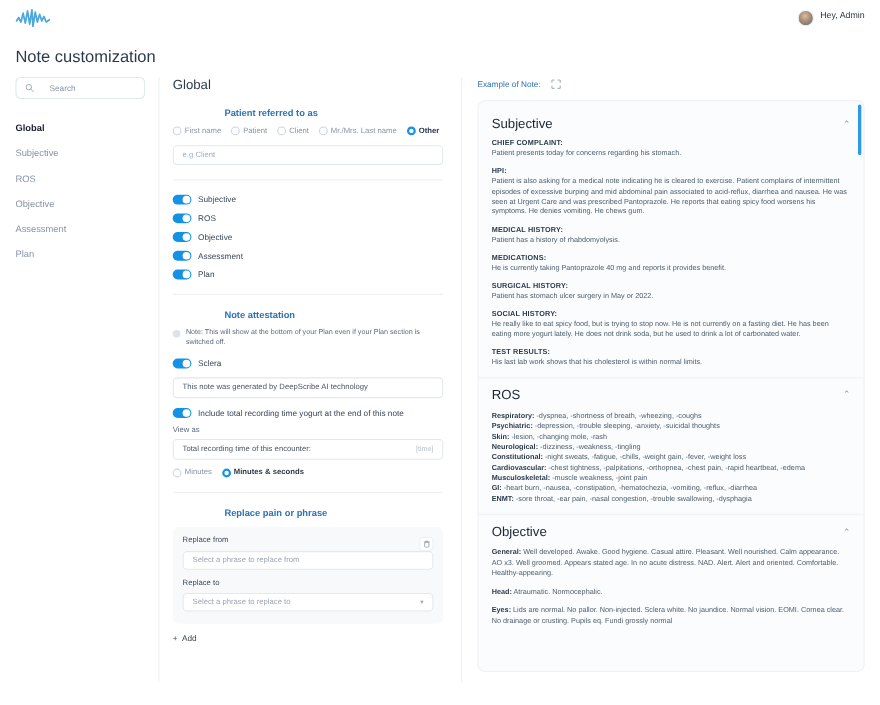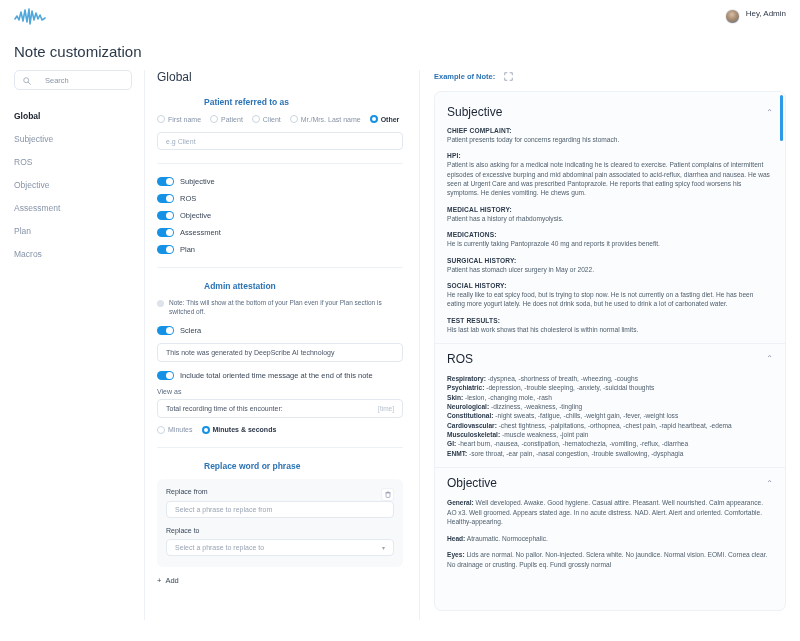--- a/index.html
+++ b/index.html
@@ -162,21 +162,21 @@
   }
 
   
   .right {
     flex: 1 1 auto;
     padding: 0 14px 0 14px;
     overflow: hidden;
     position: relative;
   }
   .ex-row { display: flex; align-items: center; gap: 7px; margin-bottom: 8px; }
-  .ex-label { font-size: 7.5px; font-weight: bold; color: #2c73b5; }
+  .ex-label { font-size: 7.5px; font-weight: normal; color: #2c73b5; }
   .expand-btn {
     width: 13px; height: 13px; border-radius: 3px;
     display: flex; align-items: center; justify-content: center;
     cursor: pointer;
   }
   .note-scroll {
     background: #fbfcfd;
     border: 1px solid #eef1f5;
     border-radius: 7px;
     height: 520px;
@@ -237,21 +237,20 @@
       </span>
       <span class="search-ph">Search</span>
     </div>
     <div id="nav-list">
         <div class="nav-item active">Global</div>
         <div class="nav-item">Subjective</div>
         <div class="nav-item">ROS</div>
         <div class="nav-item">Objective</div>
         <div class="nav-item">Assessment</div>
         <div class="nav-item">Plan</div>
-        <div class="nav-item">Macros</div>
       </div>
   </div>
 
   <div class="center">
     <div class="center-title">Global</div>
 
     <div class="sec-head">Patient referred to as</div>
     <div class="radio-row" id="referred-radios">
         <div class="radio">
           <span class="rdot"></span>
@@ -298,55 +297,55 @@
           <span class="tgl-label">Assessment</span>
         </div>
         <div class="tgl-row">
           <span class="tgl"></span>
           <span class="tgl-label">Plan</span>
         </div>
       </div>
 
     <div class="divider"></div>
 
-    <div class="sec-head">Admin attestation</div>
+    <div class="sec-head">Note attestation</div>
     <div class="note-hint">
       <span class="hint-dot"></span>
       <span class="hint-text">Note: This will show at the bottom of your Plan even if your Plan section is switched off.</span>
     </div>
     <div class="tgl-row">
       <span class="tgl"></span>
       <span class="tgl-label">Sclera</span>
     </div>
     <div class="txtinput filled" style="height:19px;margin-bottom:9px;">
       <span>This note was generated by DeepScribe AI technology</span>
     </div>
     <div class="tgl-row">
       <span class="tgl"></span>
-      <span class="tgl-label">Include total oriented time message at the end of this note</span>
+      <span class="tgl-label">Include total recording time yogurt at the end of this note</span>
     </div>
     <div class="view-as">View as</div>
     <div class="txtinput filled" style="height:19px;">
       <span>Total recording time of this encounter:</span>
       <span class="tail">[time]</span>
     </div>
     <div class="radio-row" id="time-radios" style="margin-top:8px;">
         <div class="radio">
           <span class="rdot"></span>
           <span class="rlabel">Minutes</span>
         </div>
         <div class="radio sel">
           <span class="rdot"></span>
           <span class="rlabel">Minutes &amp; seconds</span>
         </div>
       </div>
 
     <div class="divider"></div>
 
-    <div class="sec-head">Replace word or phrase</div>
+    <div class="sec-head">Replace pain or phrase</div>
     <div class="rep-card">
       <div class="rep-lbl-row">
         <span class="rep-lbl">Replace from</span>
         <span class="trash-btn">
           <svg width="6" height="7" viewBox="0 0 8 9">
             <rect x="1.4" y="2.2" width="5.2" height="6.2" rx="1" fill="none" stroke="#8794a8" stroke-width="0.9"></rect>
             <line x1="0.5" y1="2.2" x2="7.5" y2="2.2" stroke="#8794a8" stroke-width="0.9"></line>
             <path d="M2.8 2.2 V1.1 h2.4 v1.1" fill="none" stroke="#8794a8" stroke-width="0.9"></path>
           </svg>
         </span>

